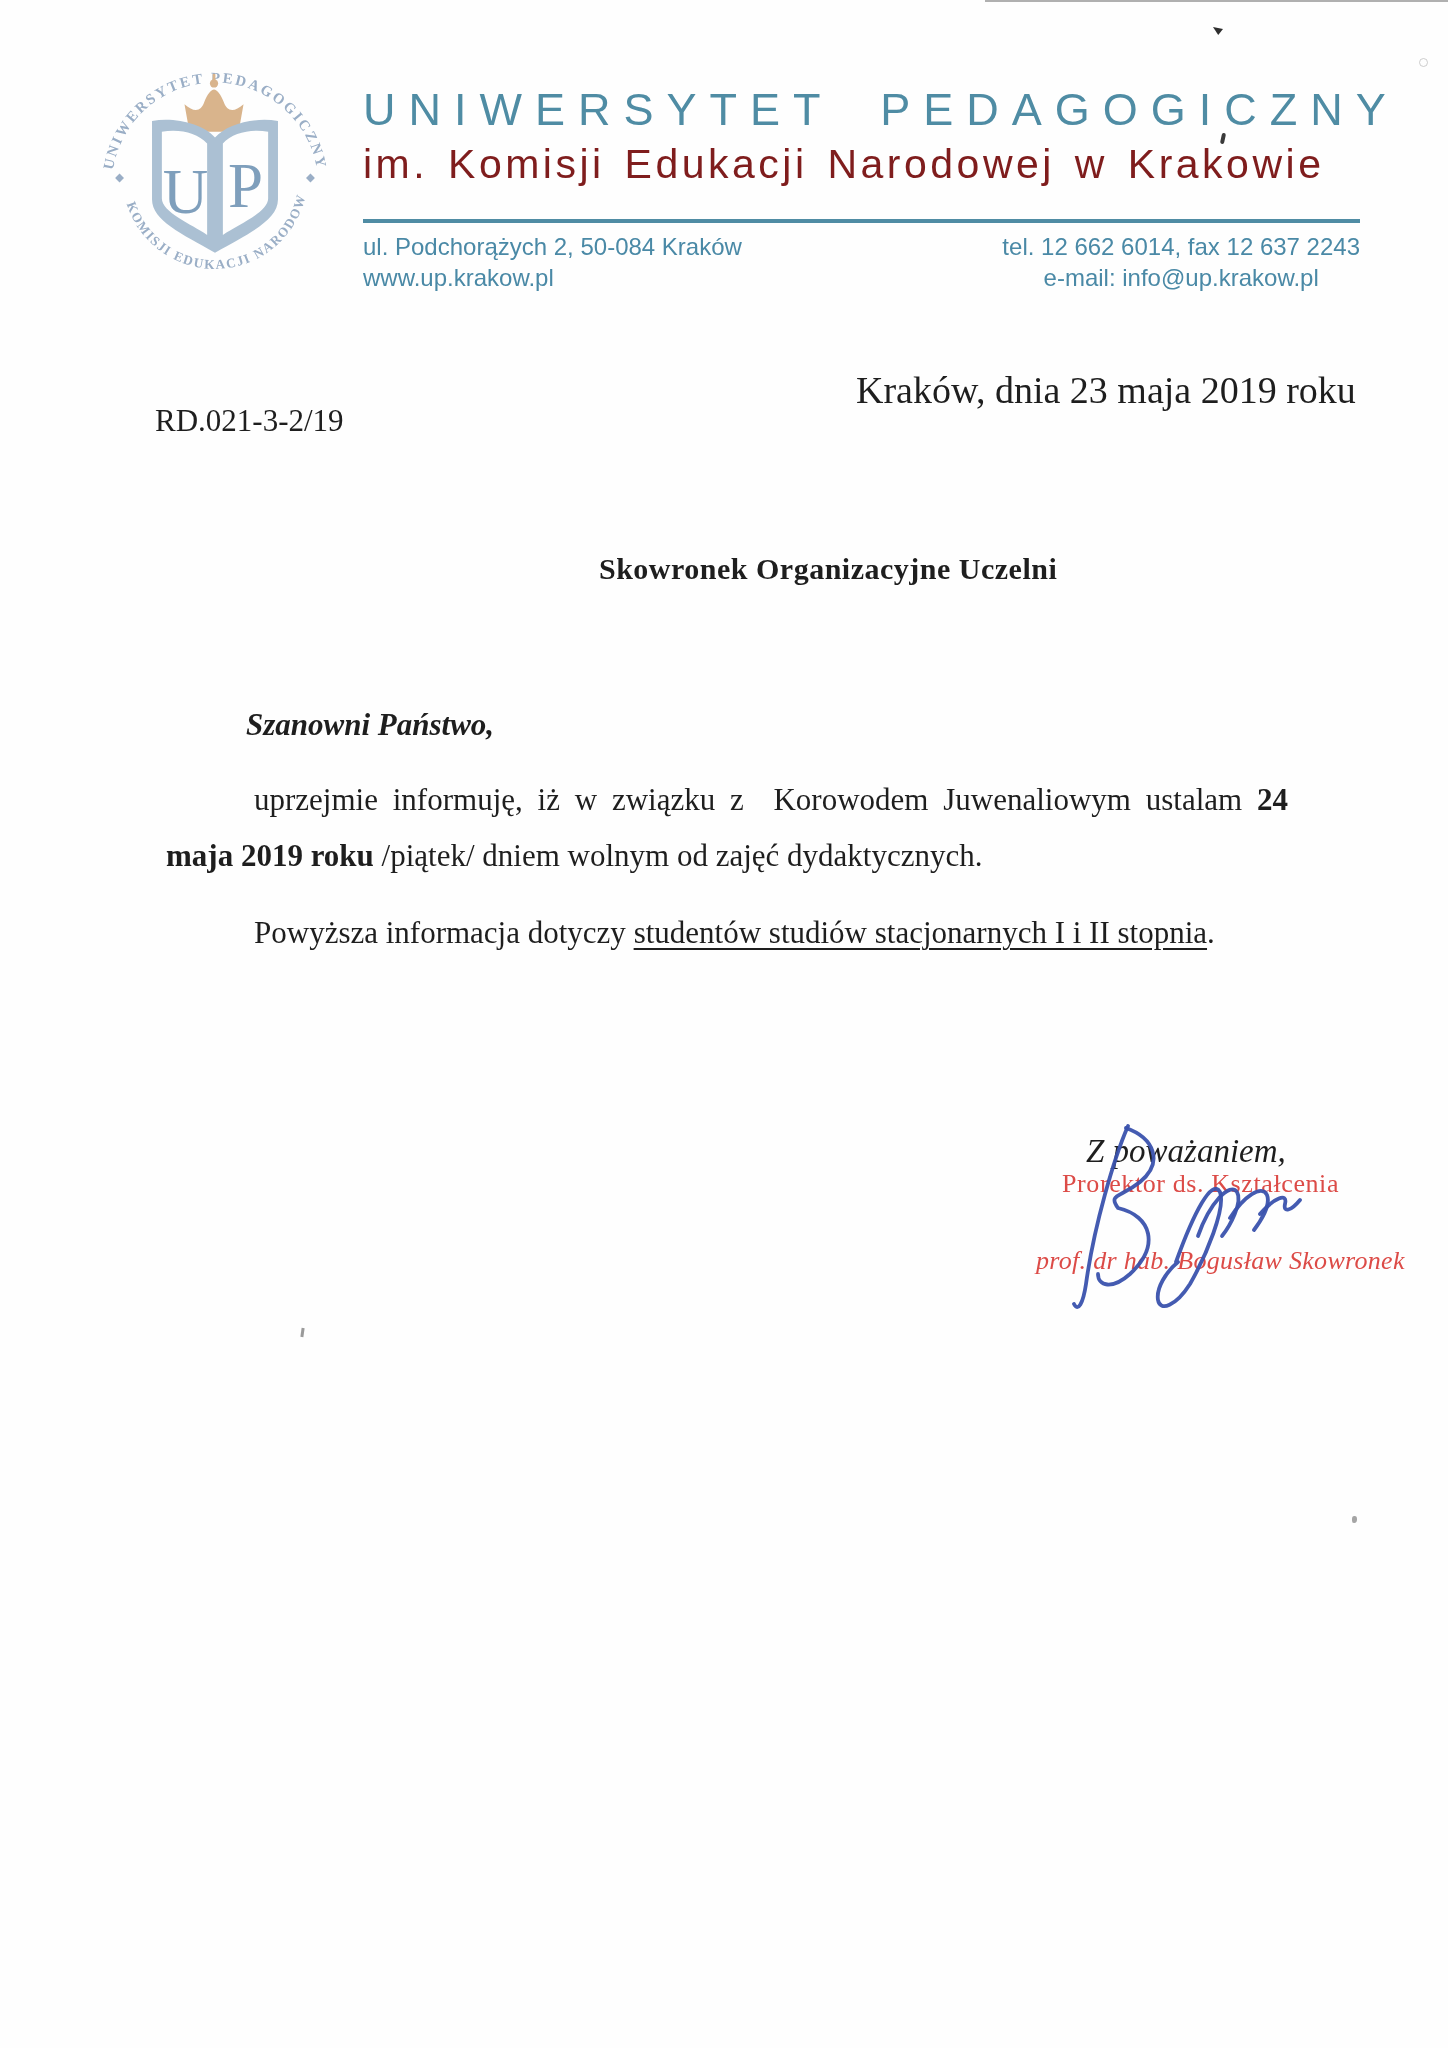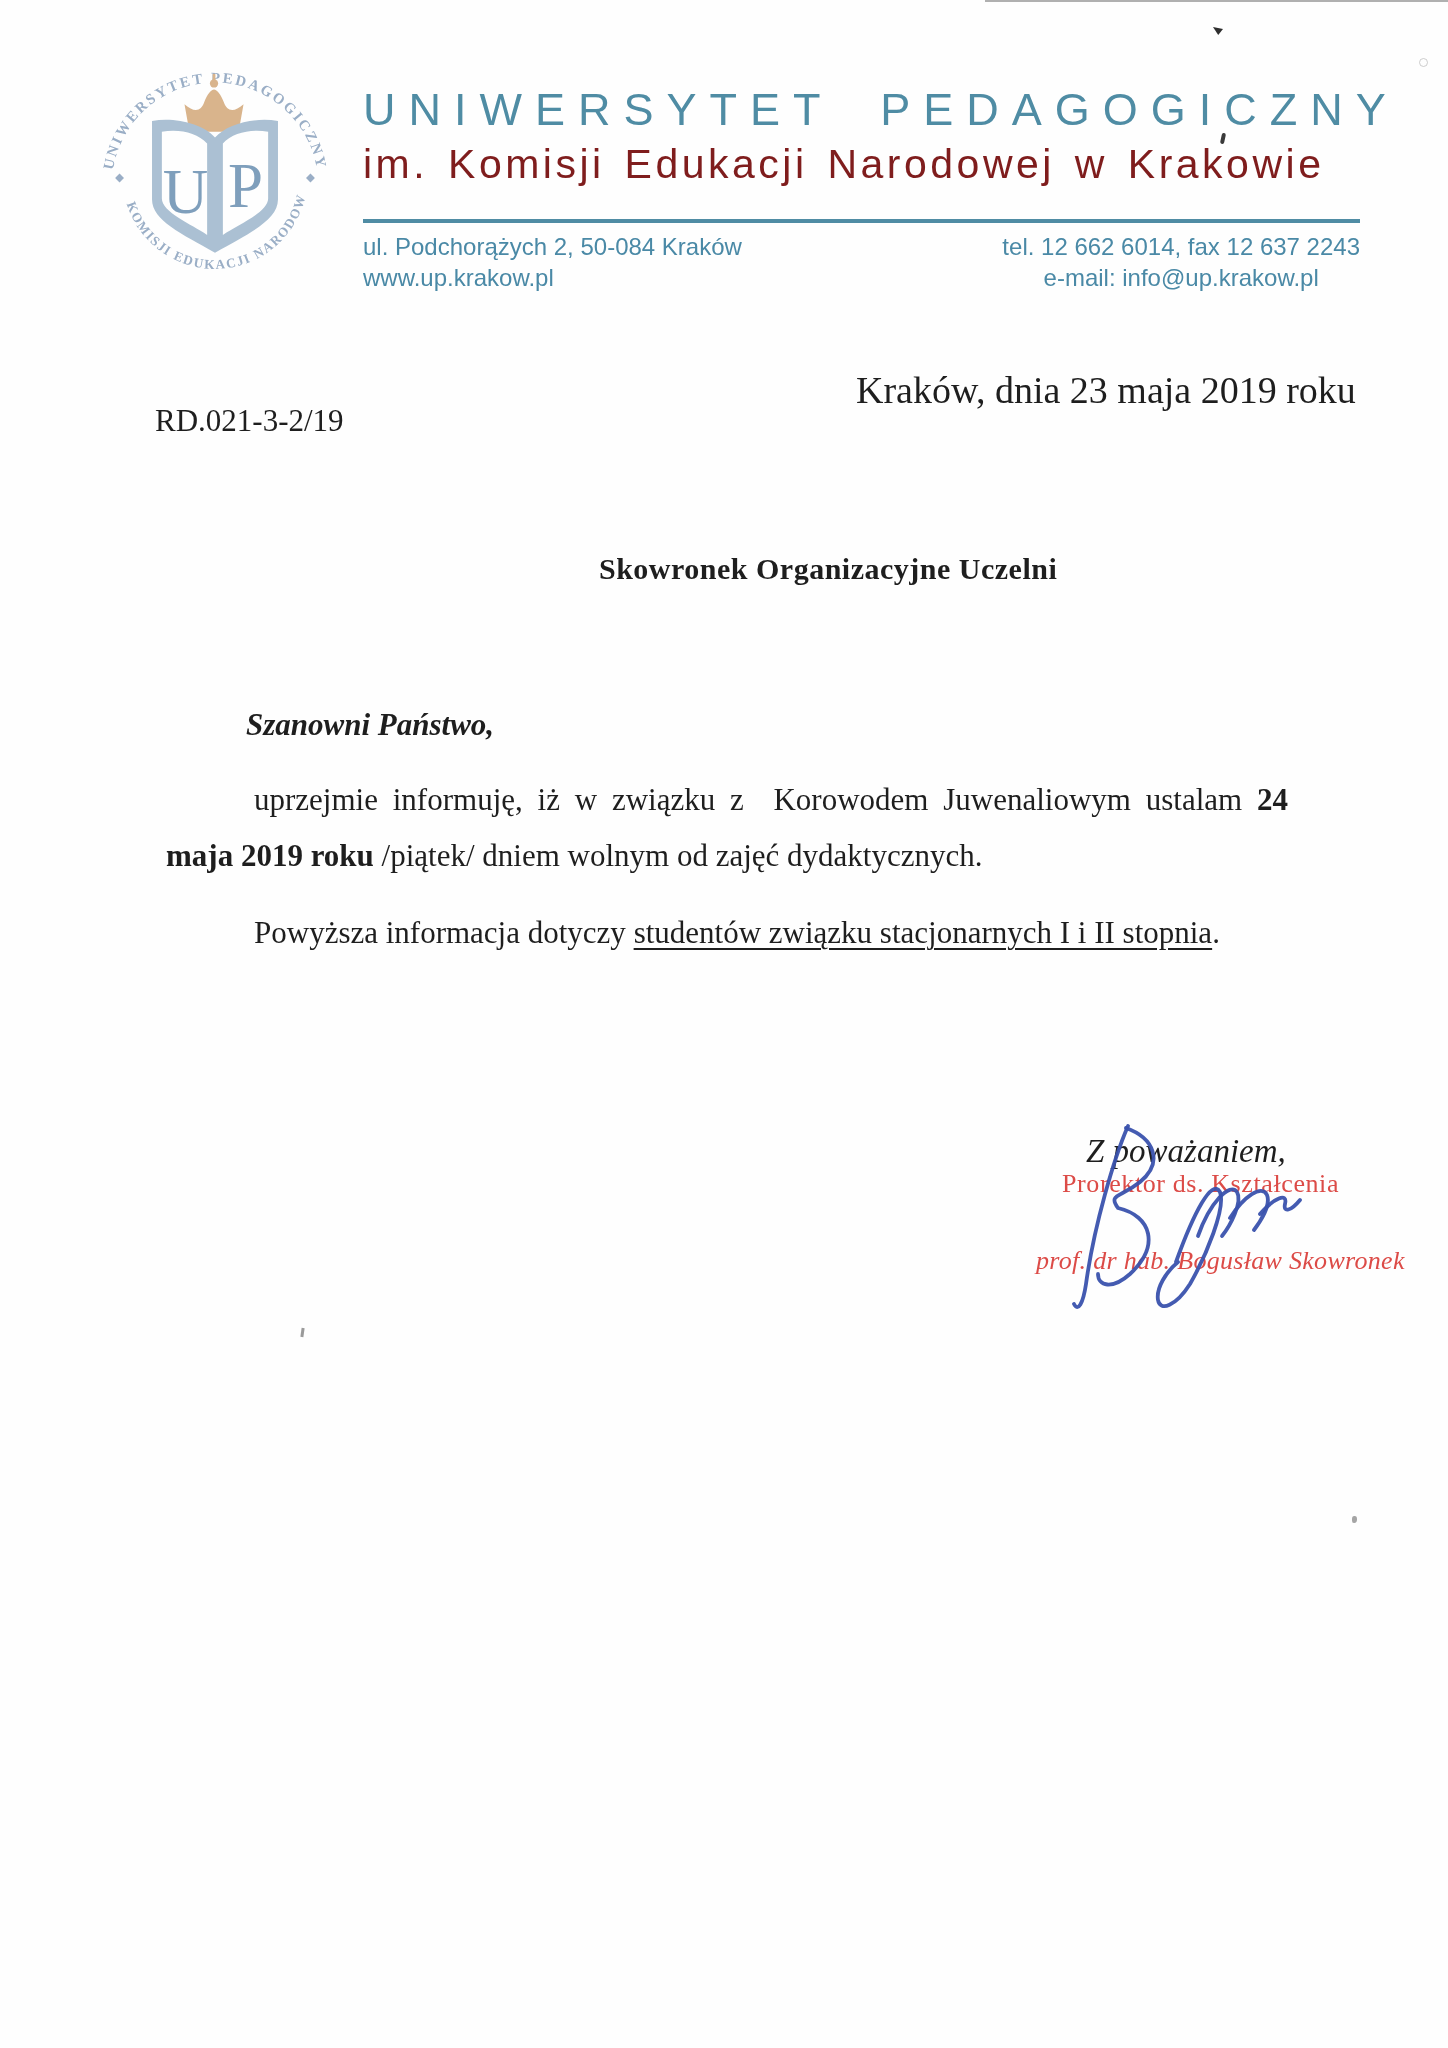--- a/index.html
+++ b/index.html
@@ -137,21 +137,21 @@
     </div>
   </header>
 
   <div class="city-date">Kraków, dnia 23 maja 2019 roku</div>
   <div class="ref">RD.021-3-2/19</div>
   <div class="addressee">Skowronek Organizacyjne Uczelni</div>
   <div class="salutation">Szanowni Państwo,</div>
 
   <p class="par par1"><span>uprzejmie informuję, iż w związku z &nbsp;Korowodem Juwenaliowym ustalam </span><b>24 maja 2019 roku</b><span> /piątek/ dniem wolnym od zajęć dydaktycznych.</span></p>
 
-  <p class="par par2"><span>Powyższa informacja dotyczy </span><span class="underline">studentów związku stacjonarnych I i II stopnia</span><span>.</span></p>
+  <p class="par par2"><span>Powyższa informacja dotyczy </span><span class="underline">studentów studiów stacjonarnych I i II stopnia</span><span>.</span></p>
 
   <div class="closing">Z poważaniem,</div>
   <div class="stamp-title">Prorektor ds. Kształcenia</div>
   <div class="stamp-name">prof. dr hab. Bogusław Skowronek</div>
 
   <svg class="ink" viewBox="0 0 270 200">
     <path d="M80,12 C66,44 46,112 38,170 C35,190 30,198 26,190"></path>
     <path d="M78,14 C106,24 116,48 92,68 C72,84 60,80 70,94 C104,102 112,132 82,160 C64,176 50,172 50,160"></path>
     <path d="M128,148 C146,98 164,64 172,78 C178,94 158,142 142,170 C128,192 112,198 110,186 C108,174 118,158 130,148"></path>
     <path d="M150,122 C162,88 182,68 189,78 C195,88 182,112 174,122"></path>

